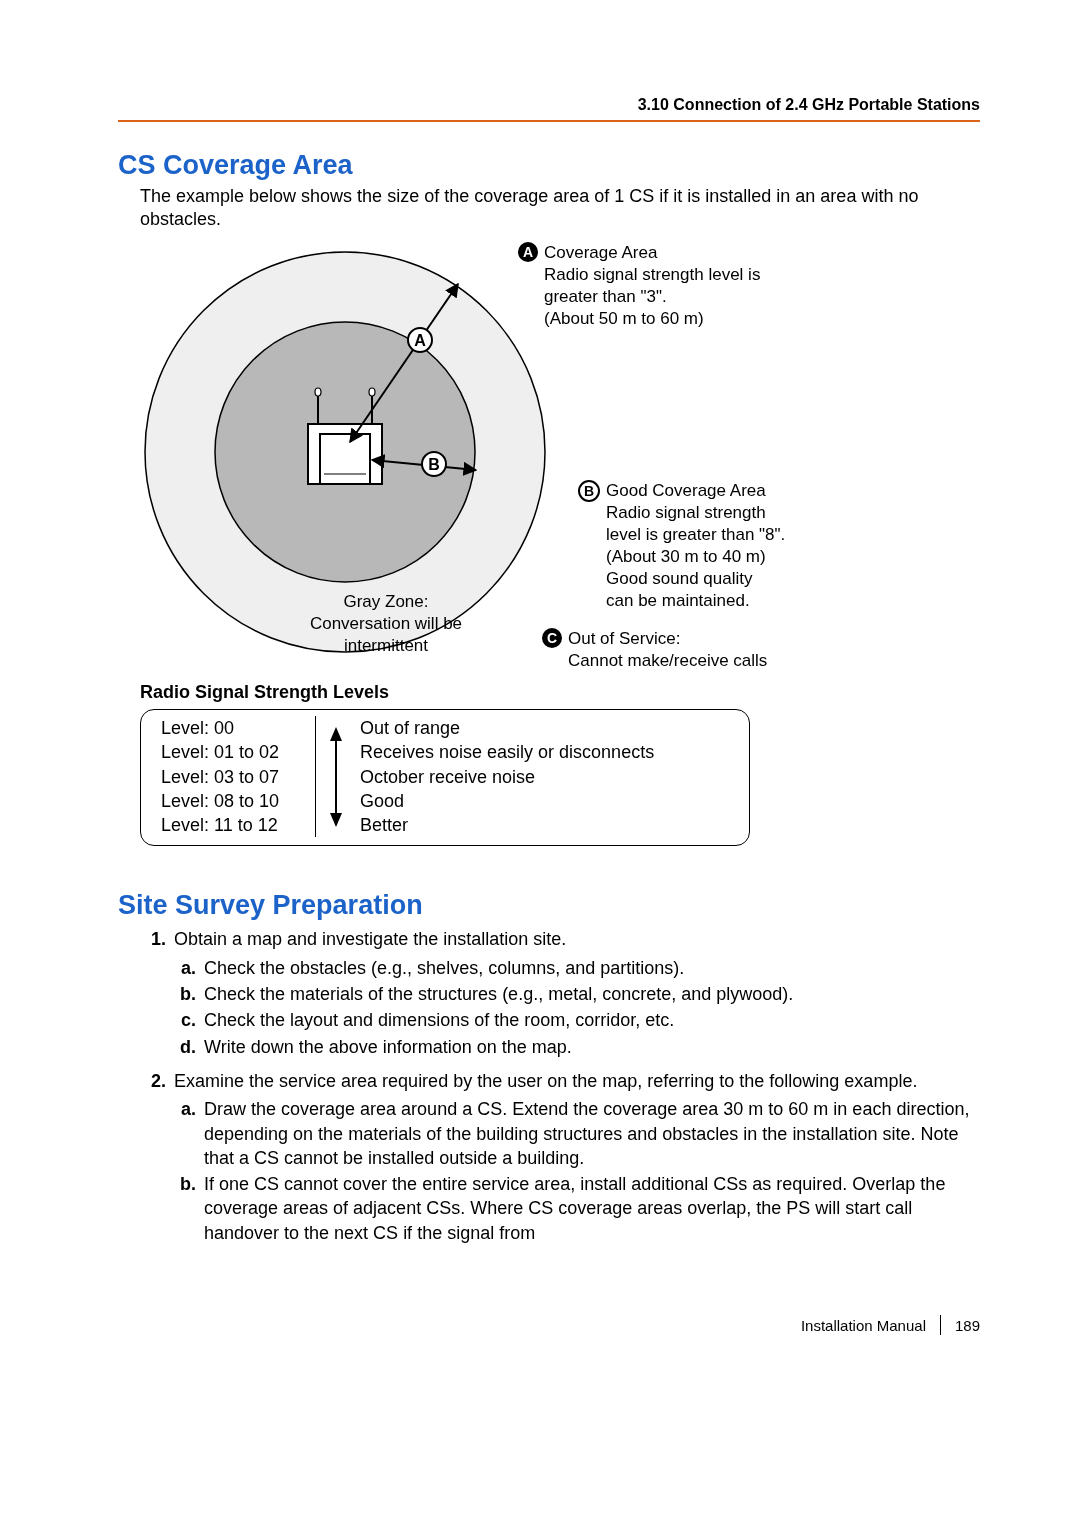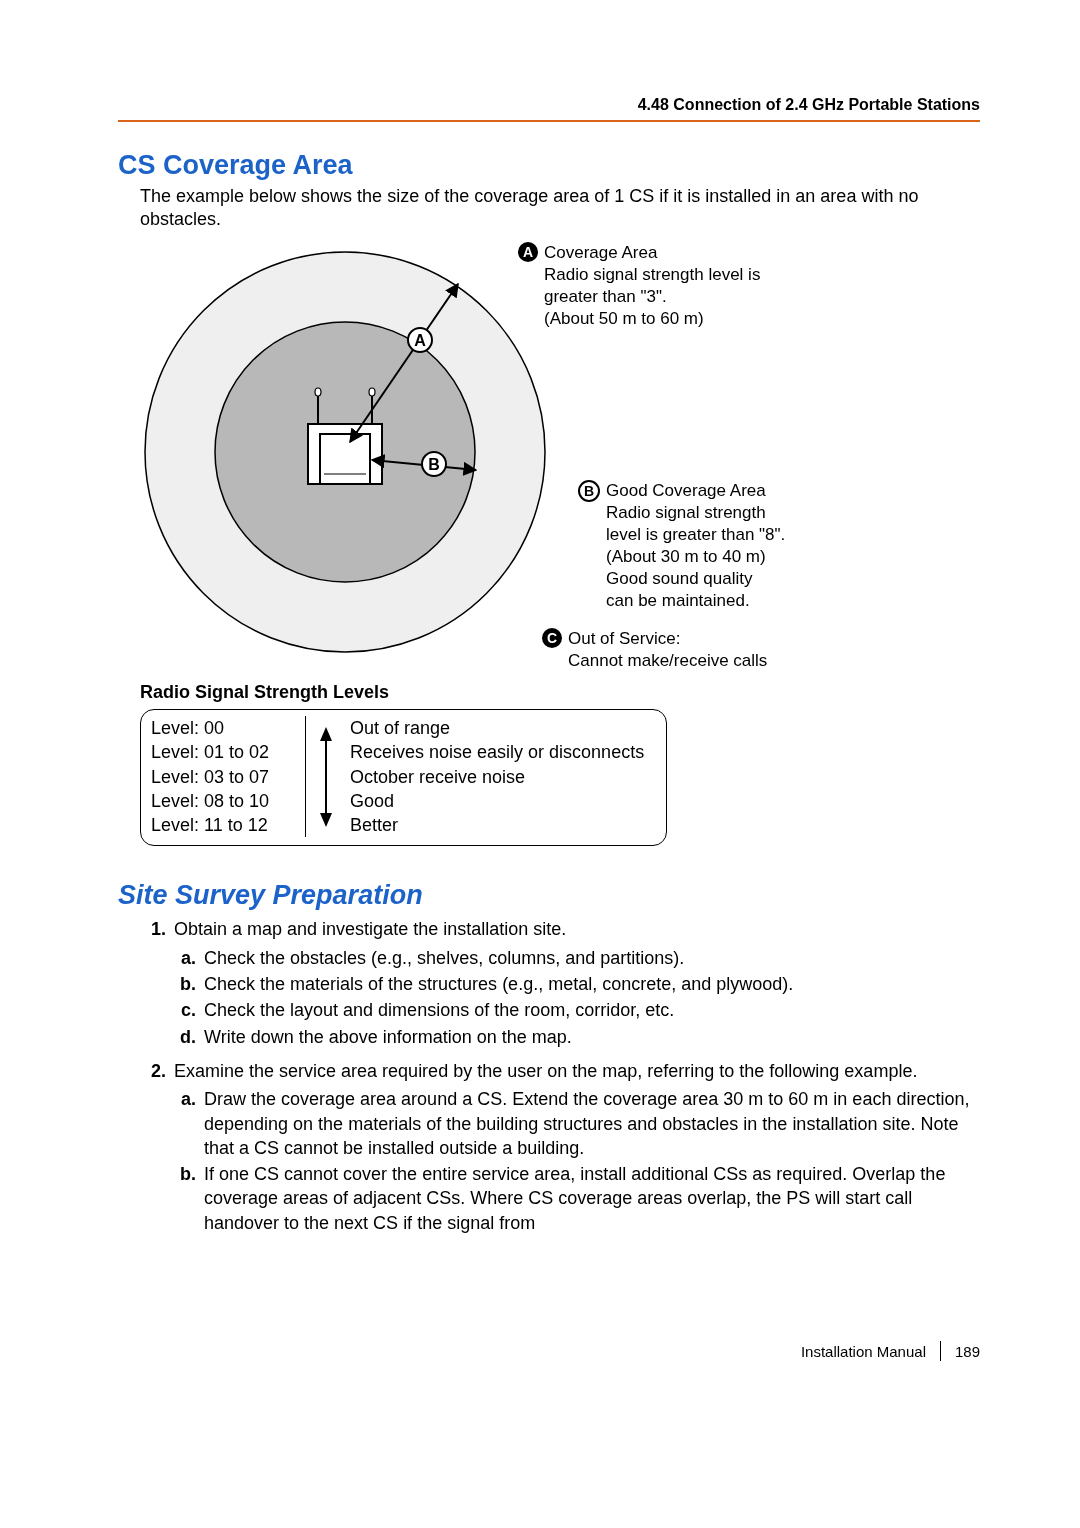--- a/index.html
+++ b/index.html
@@ -86,69 +86,69 @@
   .callout .row { display: flex; align-items: flex-start; }
   .callout .txt { display: inline-block; }
 
   .rss-title {
     font-weight: bold;
     font-size: 18px;
     margin: 6px 0 6px 22px;
   }
   .rss-box {
     margin-left: 22px;
-    width: 527px;
+    width: 610px;
     border: 1.5px solid #000;
     border-radius: 14px;
-    padding: 6px 14px 8px 10px;
+    padding: 6px 14px 8px 20px;
     display: flex;
     font-size: 18px;
     line-height: 1.35;
     align-items: stretch;
   }
   .rss-col1 { width: 155px; border-right: 1.5px solid #000; padding-right: 10px; }
   .rss-arrowcol { width: 40px; display:flex; align-items:center; justify-content:center; }
   .rss-col2 { flex: 1; padding-left: 4px; }
 
-  h2.section.ssp { margin-top: 34px; font-style: italic; }
+  h2.section.ssp { margin-top: 44px; }
   ol.main {
     list-style: none;
     padding: 0;
     margin: 6px 0 0 22px;
     font-size: 18px;
     line-height: 1.35;
   }
   ol.main > li { display: flex; margin-bottom: 4px; }
   ol.main > li > .num { font-weight: bold; width: 34px; flex: 0 0 auto; text-align: right; padding-right: 8px; }
   ol.main > li > .body { flex: 1; }
   ol.sub {
     list-style: none;
     padding: 0;
     margin: 4px 0 6px 0;
   }
   ol.sub > li { display: flex; margin: 2px 0; }
   ol.sub > li > .let { font-weight: bold; width: 30px; flex: 0 0 auto; text-align: right; padding-right: 8px; }
   ol.sub > li > .txt { flex: 1; }
 
   .footer {
-    margin-top: 100px;
+    margin-top: 64px;
     display: flex;
     justify-content: flex-end;
     align-items: center;
     font-size: 15px;
     gap: 14px;
   }
   .footer .divider { width: 1px; height: 20px; background: #000; }
 </style>
 </head>
 <body>
 
 <div class="page">
 
-  <div class="running-head">4.48 Connection of 2.4 GHz Portable Stations</div>
+  <div class="running-head">3.10 Connection of 2.4 GHz Portable Stations</div>
   <div class="rule"></div>
 
   <h2 class="section">CS Coverage Area</h2>
   <p class="lead">The example below shows the size of the coverage area of 1 CS if it is installed in an area with no obstacles.</p>
 
 
   <div class="figure-wrap">
     <svg width="420" height="430" viewBox="0 0 420 430">
       <defs>
         <marker id="ah" viewBox="0 0 10 10" refX="9" refY="5" markerWidth="7" markerHeight="7" orient="auto-start-reverse">
@@ -212,20 +212,25 @@
       <div class="row">
         <span class="bullet">C</span>
         <span class="txt">
           <span>Out of Service:</span><br>
           <span>Cannot make/receive calls</span>
         </span>
       </div>
     </div>
 
     
+    <div class="callout" style="left:146px; top:349px; text-align:center; width:200px;">
+      <span>Gray Zone:</span><br>
+      <span>Conversation will be</span><br>
+      <span>intermittent</span>
+    </div>
   </div>
 
   <div class="rss-title">Radio Signal Strength Levels</div>
   <div class="rss-box">
     <div class="rss-col1">
       <div>Level: 00</div>
       <div>Level: 01 to 02</div>
       <div>Level: 03 to 07</div>
       <div>Level: 08 to 10</div>
       <div>Level: 11 to 12</div>

